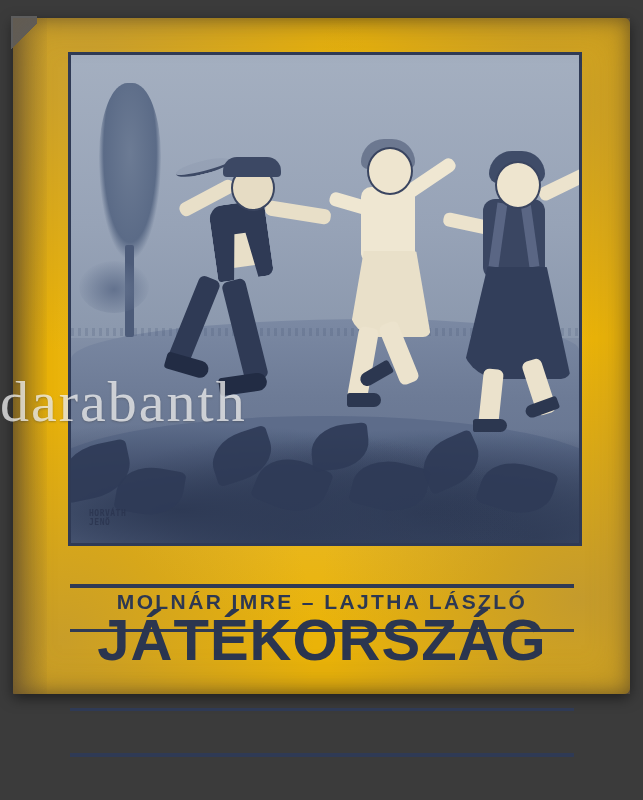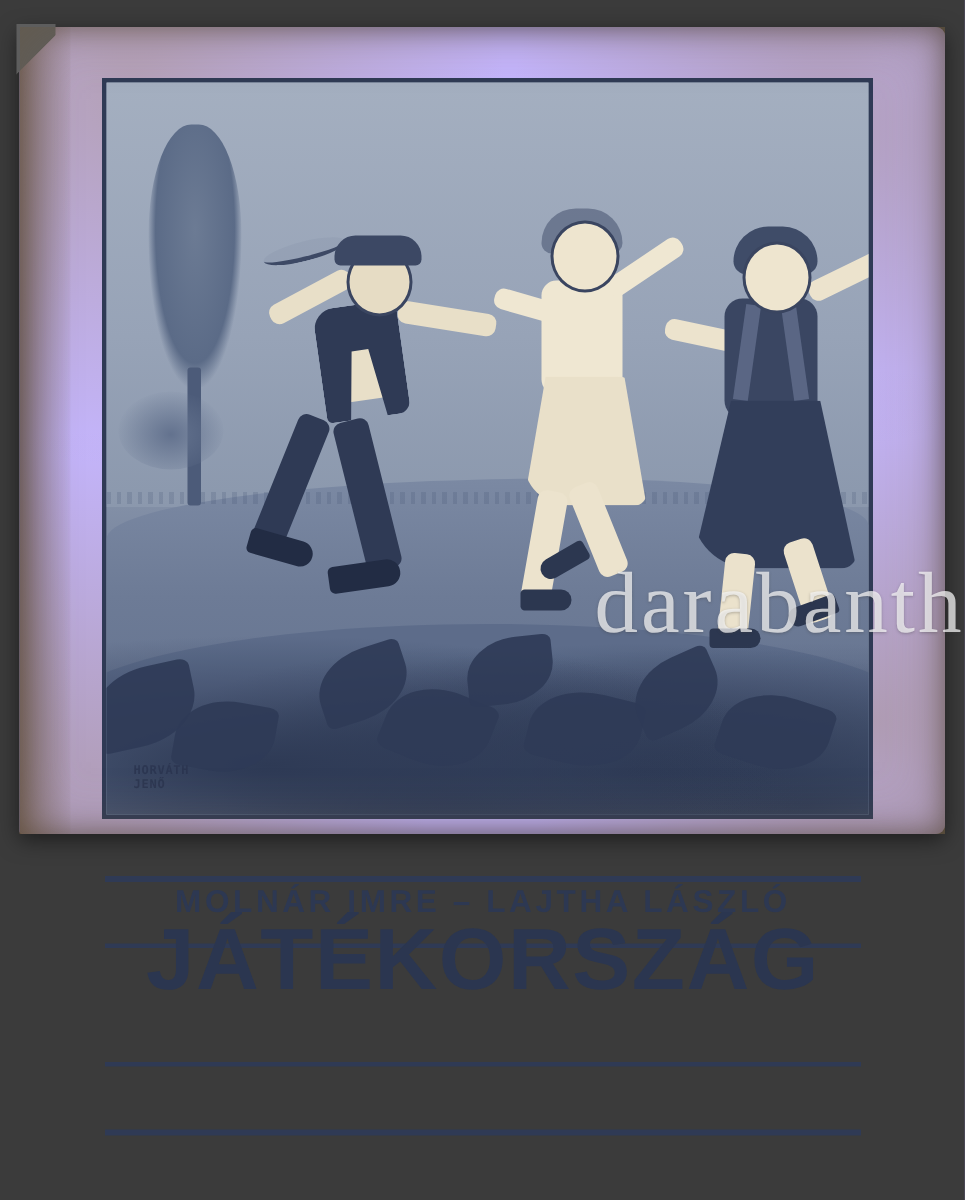--- a/index.html
+++ b/index.html
@@ -22,25 +22,25 @@
     background: #3b3b3b;
     overflow: hidden;
   }
 
   
   .book {
     position: absolute;
     left: 13px;
     top: 18px;
     width: 617px;
-    height: 538px;
+    height: 676px;
     background:
       radial-gradient(ellipse at 30% 20%, #d8c9a8 0%, #cbbb98 45%, #bda E 100%),
       #c9b995;
-    background-color: #c4b5fd;
+    background-color: #eab308;
     box-shadow: 0 0 18px rgba(0,0,0,0.55) inset, 0 4px 14px rgba(0,0,0,0.5);
     border-radius: 2px 6px 6px 2px;
   }
   
   .book::before {
     content: "";
     position: absolute;
     inset: 0;
     background:
       radial-gradient(circle at 12% 8%,  rgba(160,135,95,0.45) 0%, rgba(160,135,95,0) 34%),
@@ -208,21 +208,21 @@
     color: #2b3550;
     font-weight: bold;
     opacity: .85;
   }
 
   
   .watermark {
     position: absolute;
     left: 0; right: 0;
     top: 368px;
-    text-align: right;
+    text-align: left;
     font-family: "Liberation Serif", serif;
     font-size: 58px;
     letter-spacing: 2px;
     color: rgba(250,250,250,0.72);
     text-shadow: 0 1px 2px rgba(60,60,60,0.35);
     pointer-events: none;
     user-select: none;
   }
 
   

